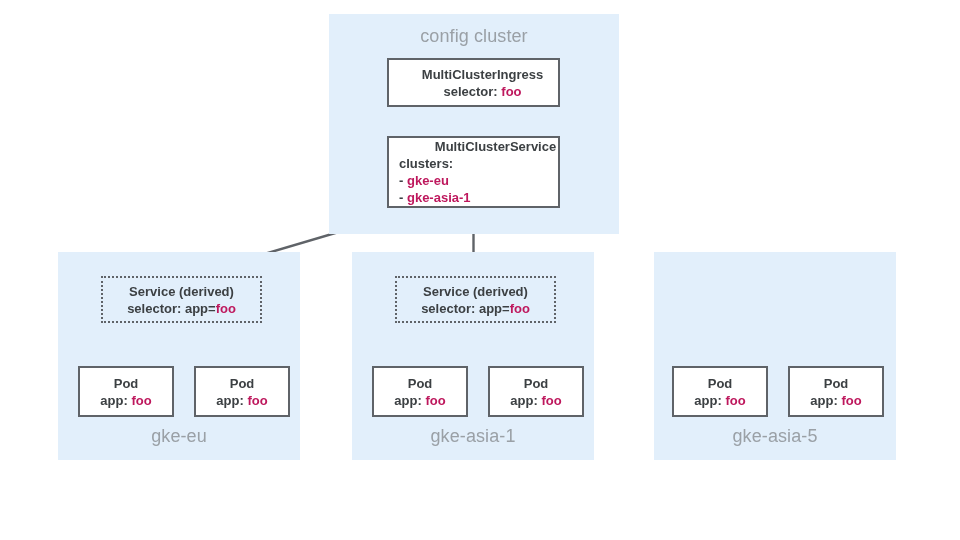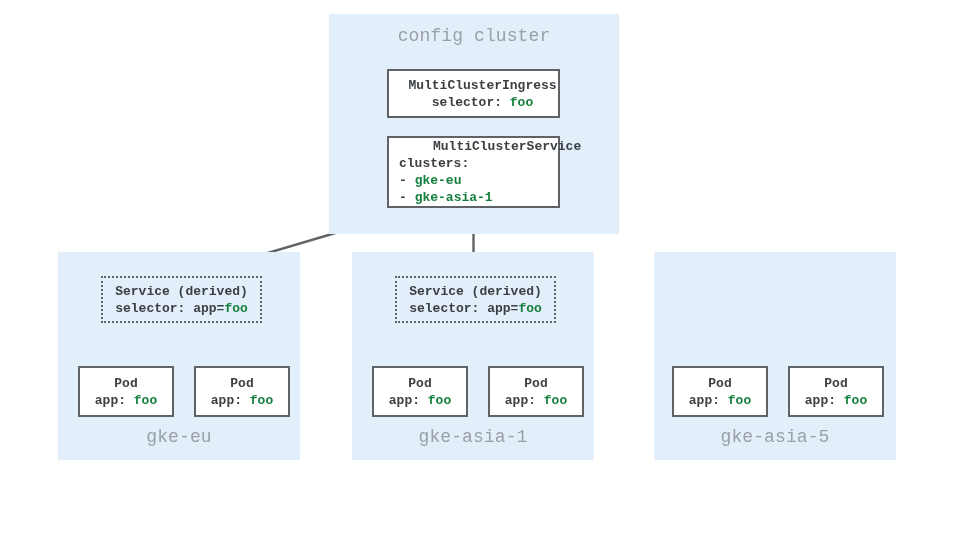--- a/index.html
+++ b/index.html
@@ -14,21 +14,20 @@
     overflow: hidden;
     font-family: "Liberation Sans", sans-serif;
     -webkit-font-smoothing: antialiased;
   }
 
   #diagram {
     position: absolute;
     left: 0; top: 0;
     width: 959px;
     height: 540px;
-    font-family: Liberation Mono, monospace;
   }
 
   
   .cluster-panel {
     position: absolute;
     background: #e2effb;
     box-sizing: border-box;
   }
   #panel-config  { left: 329px; top: 14px;  width: 290px; height: 220px; }
   #panel-gke-eu  { left: 58px;  top: 252px; width: 242px; height: 208px; }
@@ -68,23 +67,23 @@
     font-size: 13px;
     font-weight: bold;
     line-height: 17px;
   }
   .res-box.dotted {
     border: 2px dotted #5f6368;
     background: transparent;
   }
   .res-box .line { white-space: nowrap; }
   .res-box .line.left { align-self: flex-start; padding-left: 10px; }
-  .blue { color: #15803d; margin-top: 7px; }
-
-  #box-mci  { left: 387px; top: 69px;  width: 173px; height: 49px; padding-left: 18px; }
+  .blue { color: #be185d; margin-top: 7px; }
+
+  #box-mci  { left: 387px; top: 58px;  width: 173px; height: 49px; padding-left: 18px; }
   #box-mcs  { left: 387px; top: 136px; width: 173px; height: 72px;
               align-items: stretch; justify-content: center; }
   #box-mcs .line.center { text-align: center; margin-left: 44px; }
 
   #box-svc-eu     { left: 101px; top: 276px; width: 161px; height: 47px; }
   #box-svc-asia-1 { left: 395px; top: 276px; width: 161px; height: 47px; }
 
   #pod-eu-1     { left: 78px;  top: 366px; width: 96px; height: 51px; }
   #pod-eu-2     { left: 194px; top: 366px; width: 96px; height: 51px; }
   #pod-asia1-1  { left: 372px; top: 366px; width: 96px; height: 51px; }

